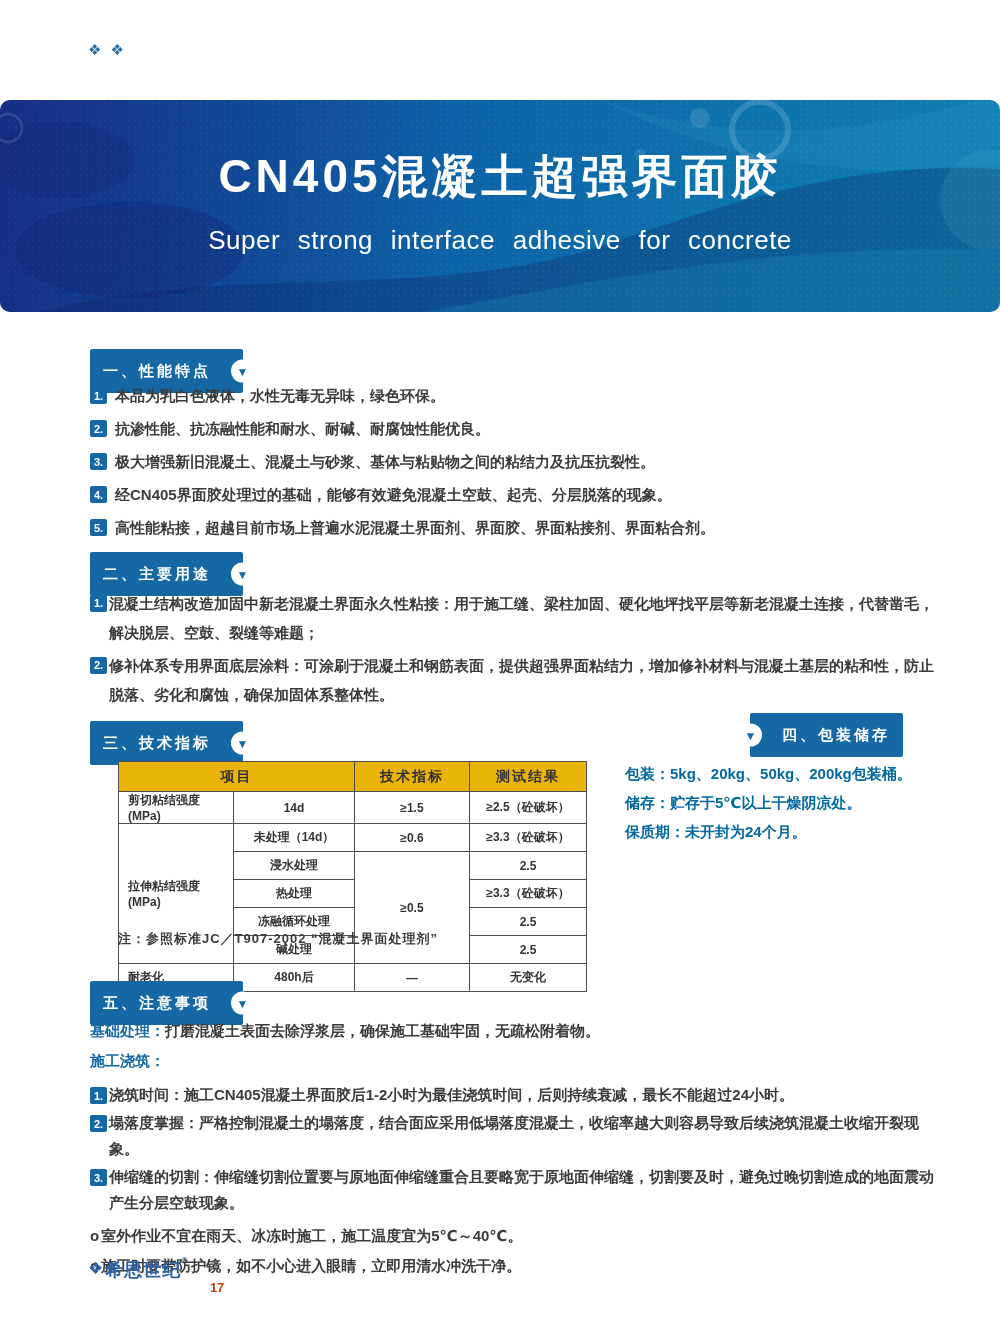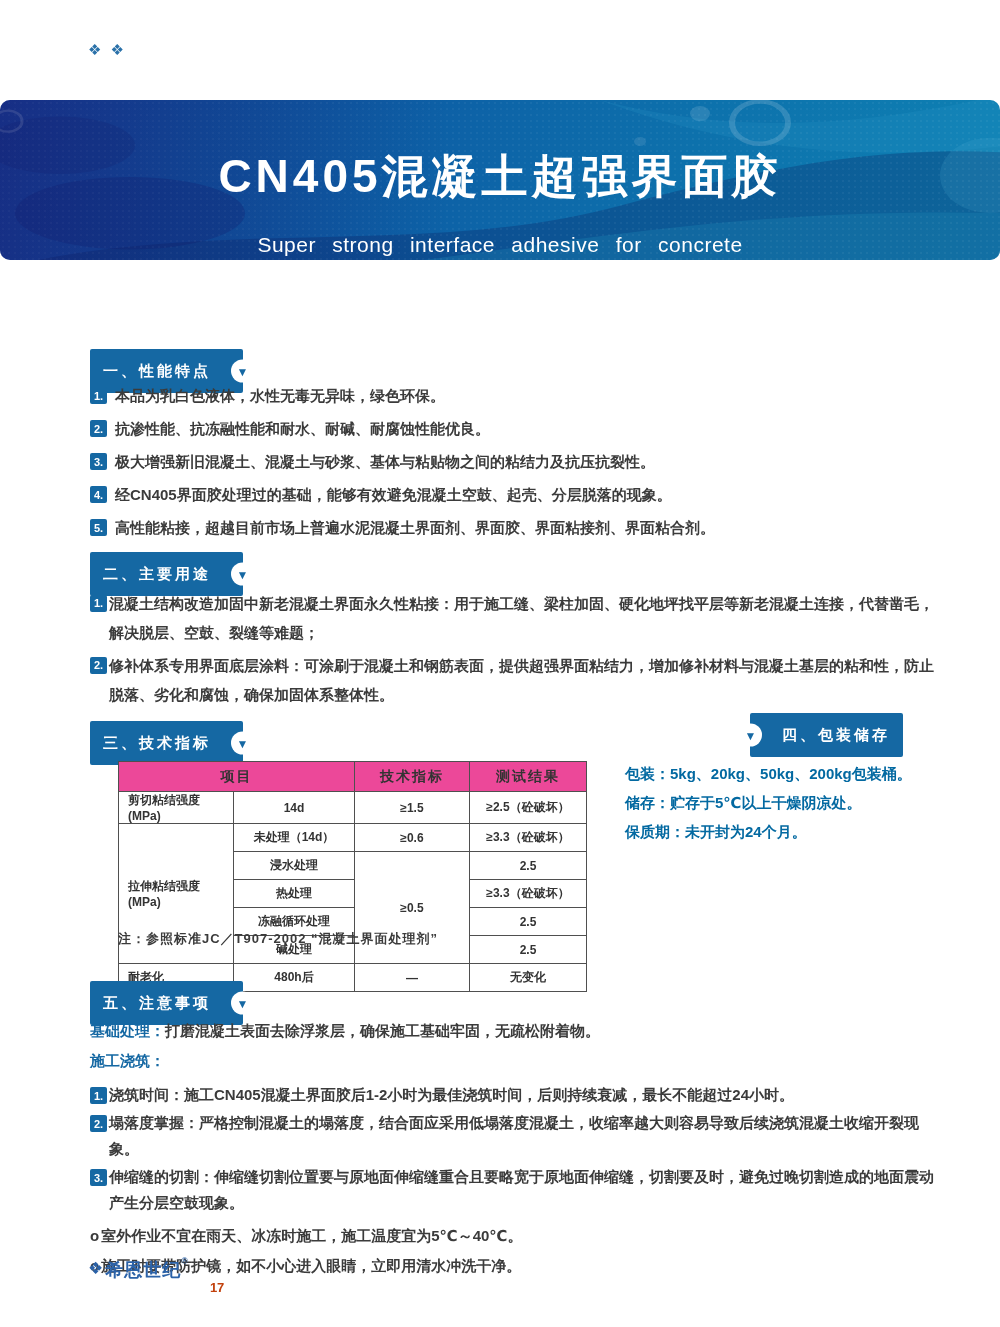--- a/index.html
+++ b/index.html
@@ -11,36 +11,36 @@
 
   
   .top-header{
     position:absolute;left:88px;top:42px;display:flex;align-items:center;gap:9px;
     color:#2a71a9;font-size:17px;font-weight:bold;letter-spacing:1.5px;
   }
   .knot{font-size:15px;line-height:1;letter-spacing:0;}
 
   
   .banner{
-    position:absolute;left:0;top:100px;width:1000px;height:160px;border-radius:10px;overflow:hidden;
+    position:absolute;left:0;top:100px;width:1000px;height:212px;border-radius:10px;overflow:hidden;
     background:linear-gradient(102deg,#1c3d99 0%,#124f9e 20%,#0d60a6 42%,#0d71ac 68%,#0e81b3 100%);
   }
   .banner .deco{position:absolute;inset:0;width:100%;height:100%;}
   .banner .dots{
     position:absolute;inset:0;
     background-image:radial-gradient(rgba(255,255,255,0.10) 1px,transparent 1.6px);
     background-size:6px 6px;opacity:.45;
   }
   .banner .left-shade{
     position:absolute;inset:0;
     background:linear-gradient(90deg,rgba(15,22,100,0.38),rgba(15,22,100,0) 45%);
   }
   .banner-text{position:absolute;left:0;right:0;top:46px;text-align:center;color:#fff;z-index:3;}
   .banner-title{font-size:46px;font-weight:bold;letter-spacing:4px;}
-  .banner-sub{margin-top:25px;font-size:21px;font-weight:500;word-spacing:10px;letter-spacing:.5px;}
+  .banner-sub{margin-top:17px;font-size:26px;font-weight:500;word-spacing:10px;letter-spacing:.5px;}
 
   
   .sec-badge{
     position:absolute;height:44px;background:#1568a3;color:#fff;border-radius:2px;
     font-size:15px;font-weight:bold;letter-spacing:3px;
     display:flex;align-items:center;padding:0 32px 0 13px;white-space:nowrap;
   }
   .sec-badge.circle-left{padding:0 13px 0 32px;}
   .tri-circle{
     position:absolute;right:-11px;top:50%;transform:translateY(-50%);
@@ -63,21 +63,21 @@
   #uses{position:absolute;left:90px;top:589px;width:852px;}
   #uses .num-item{line-height:29px;margin-bottom:4px;}
   #uses .num-badge{margin-right:2px;margin-top:6px;}
 
   
   .spec-table{position:absolute;left:118px;top:761px;border-collapse:collapse;}
   .spec-table th,.spec-table td{
     border:1px solid #4f4f4f;text-align:center;color:#333;
     font-size:12px;font-weight:bold;height:27px;padding:0 5px;
   }
-  .spec-table th{background:#ec4899;font-size:14px;height:29px;letter-spacing:2px;}
+  .spec-table th{background:#eab308;font-size:14px;height:29px;letter-spacing:2px;}
   .spec-table .c1{width:100px;text-align:left;padding-left:9px;}
   .spec-table .c2{width:110px;}
   .spec-table .c3{width:104px;}
   .spec-table .c4{width:106px;}
   #specs-note{
     position:absolute;left:118px;top:930px;font-size:13px;font-weight:bold;
     color:#3b3b3b;letter-spacing:1px;
   }
 
   

